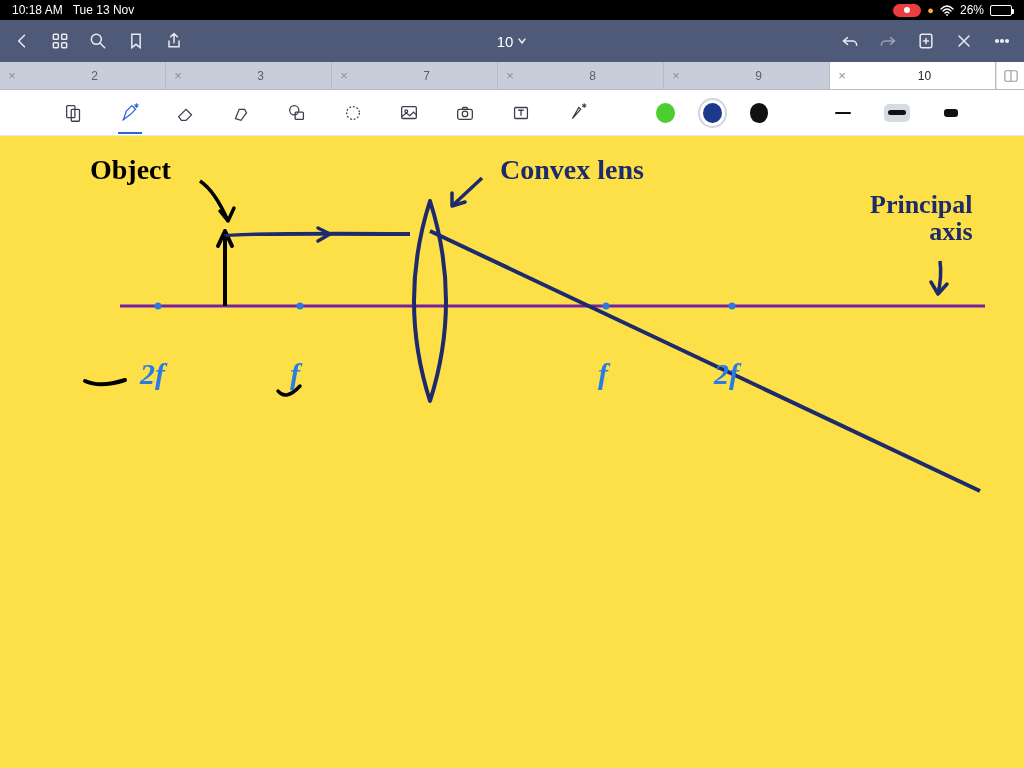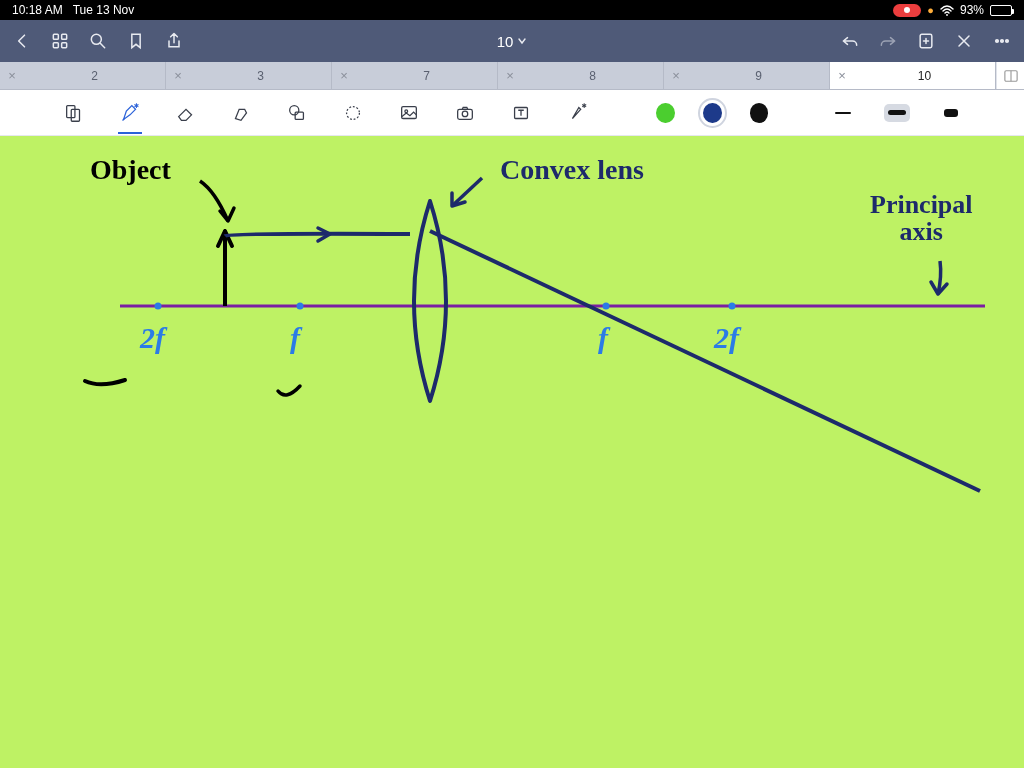--- a/index.html
+++ b/index.html
@@ -136,48 +136,48 @@
     border-radius: 5px;
     display:flex; align-items:center; justify-content:center;
     cursor:pointer;
   }
   .stroke-chip.selected { background:#d6dae2; }
   .stroke-chip .ln { background:#111; border-radius:3px; }
 
   .canvas {
     position: absolute;
     top: 136px; left: 0; right: 0; bottom: 0;
-    background: #bef264;
+    background: #fde047;
   }
   .canvas svg { position:absolute; top:0; left:0; }
 
   .hand { font-family: "Comic Sans MS", "Segoe Script", cursive; font-weight: bold; }
   .lbl-object { position:absolute; color:#000; font-size:28px; }
   .lbl-convex { position:absolute; color:#1d2a6b; font-size:28px; }
-  .lbl-paxis { position:absolute; color:#1d2a6b; font-size:26px; line-height:1.05; text-align:center;}
-  .lbl-f { position:absolute; color:#2b7be6; font-size:30px; font-style:italic;}
+  .lbl-paxis { position:absolute; color:#1d2a6b; font-size:26px; line-height:1.05; text-align:right;}
+  .lbl-f { position:absolute; color:#2b7be6; font-size:30px; font-style:italic;margin-top:36px;}
 </style>
 </head>
 <body>
 
 <div class="status-bar">
   <div class="status-left">
     <span>10:18 AM</span>
     <span>Tue 13 Nov</span>
   </div>
   <div class="status-right">
     <span class="rec-pill">
         <span class="rec-dot"></span>
       </span>
     <span class="wifi">●</span>
     <svg width="14" height="11" viewBox="0 0 14 11">
         <path d="M1 4 Q7 -2 13 4 M3 6 Q7 2 11 6 M5 8 Q7 6 9 8" stroke="#fff" fill="none" stroke-width="1.4" stroke-linecap="round"></path>
         <circle cx="7" cy="10" r="0.9" fill="#fff"></circle>
       </svg>
-    <span>93%</span>
+    <span>26%</span>
     <span class="battery"><span class="battery-fill"></span></span>
   </div>
 </div>
 
 <div class="top-toolbar">
   <div class="tb-left">
     <div class="tb-icon">
         <svg viewBox="0 0 24 24">
           <path d="M15 5 L8 12 L15 19" stroke-linecap="round" stroke-linejoin="round"></path>
         </svg>

